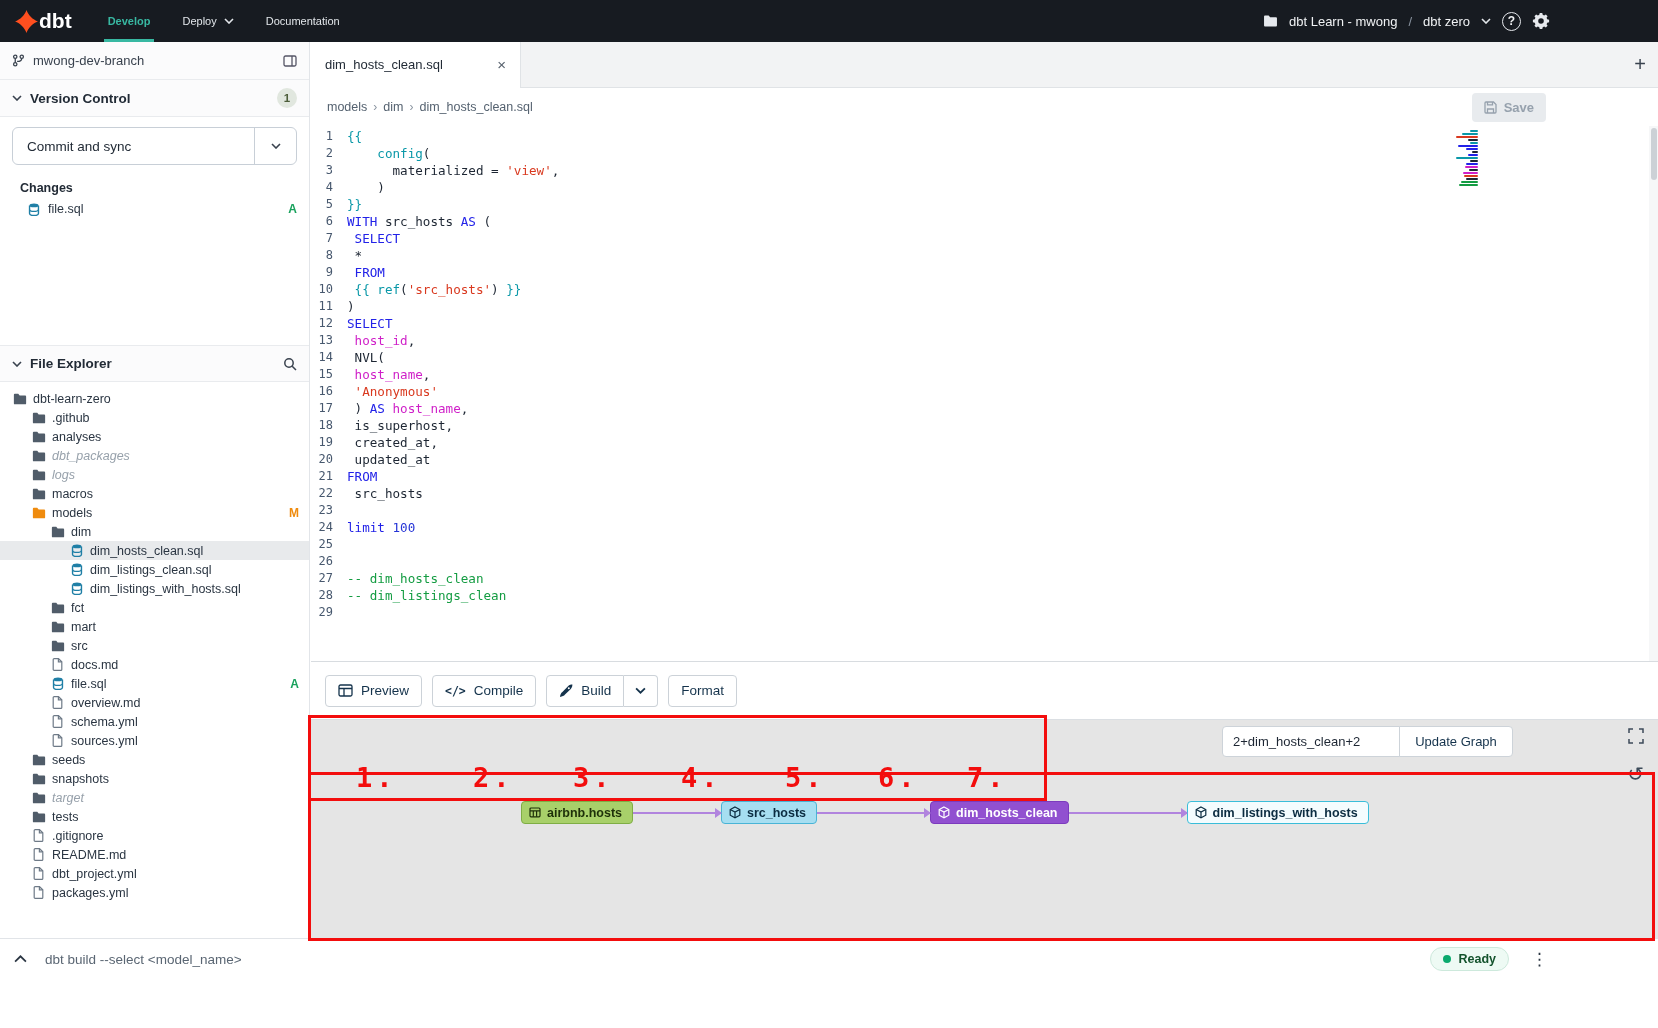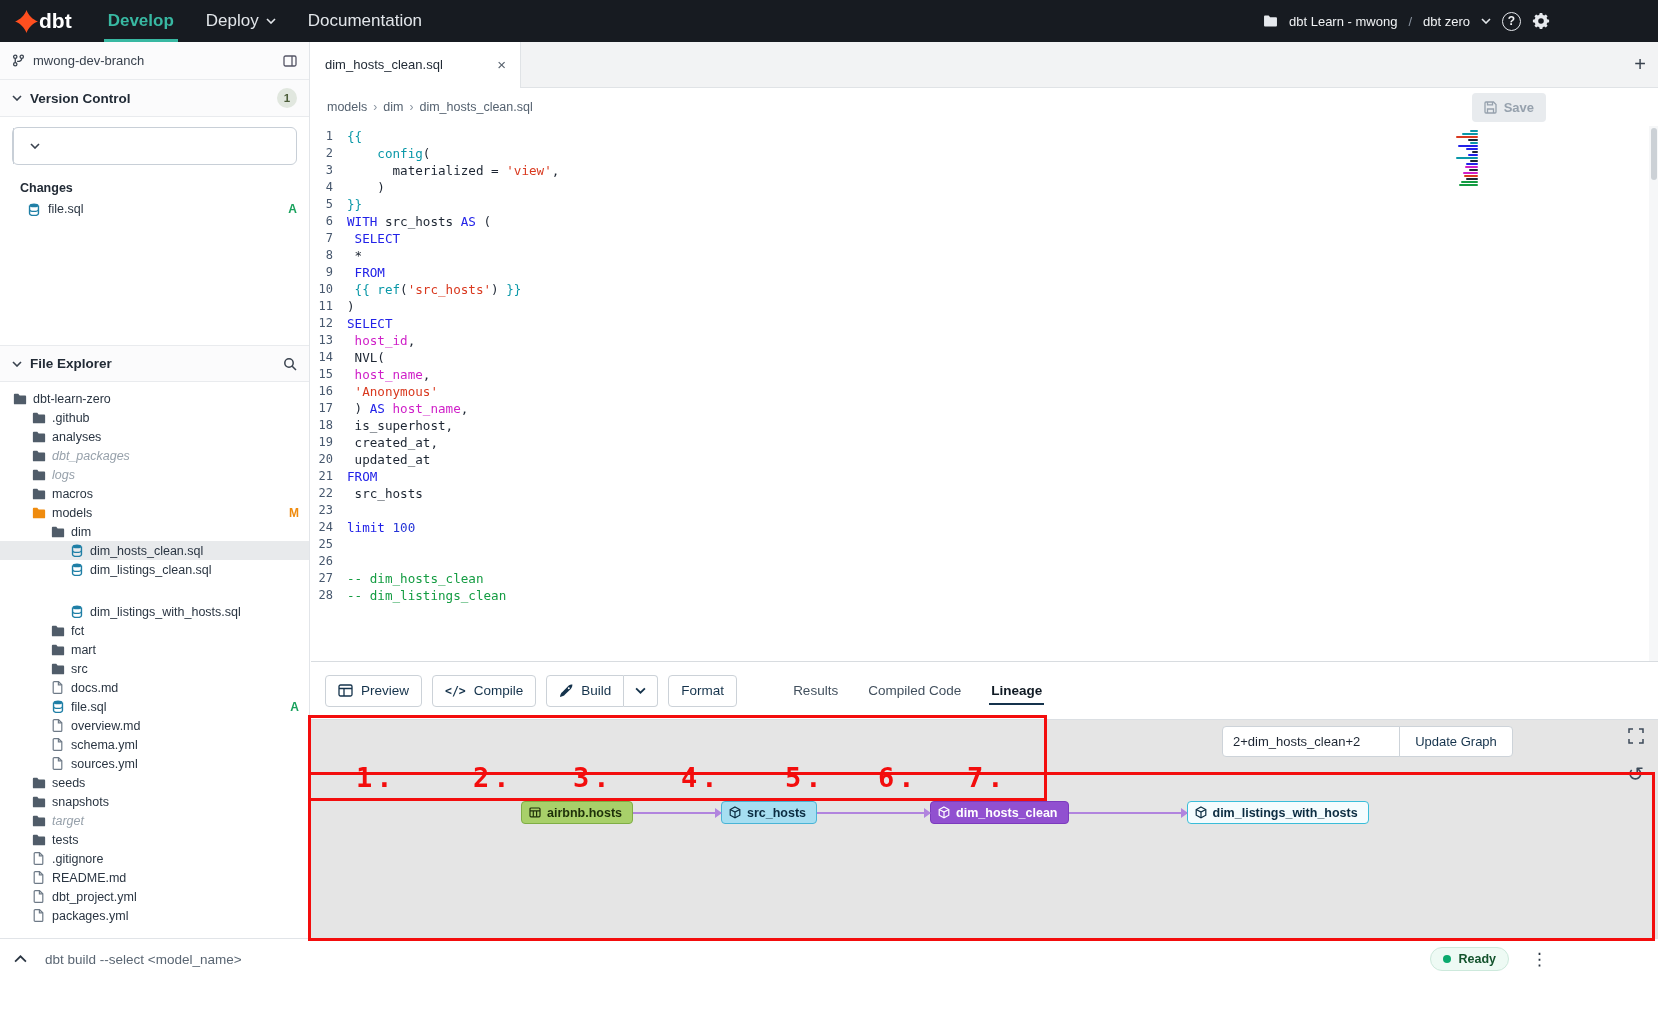--- a/index.html
+++ b/index.html
@@ -2,21 +2,21 @@
 <html><head>
 <meta charset="utf-8">
 <style>
   *{box-sizing:border-box;margin:0;padding:0}
   html,body{width:1658px;height:1028px;background:#fff;font-family:"Liberation Sans",sans-serif;overflow:hidden}
   .app{position:relative;width:1658px;height:1028px;background:#fff}
 
   
   .topbar{position:absolute;top:0;left:0;right:0;height:42px;background:#171b21;display:flex;align-items:center;color:#e6e9ed;z-index:5}
   .brand{display:flex;align-items:center;gap:0;padding:0 20px 0 14px;font-weight:bold;font-size:21px;color:#fff}
-  .nav-item{position:relative;height:42px;display:flex;align-items:center;gap:7px;padding:0 16px;font-size:17px;color:#e2e6ea;cursor:pointer}
+  .nav-item{position:relative;height:42px;display:flex;align-items:center;gap:7px;padding:0 16px;font-size:11px;color:#e2e6ea;cursor:pointer}
   .nav-item.active{color:#38b8a2;font-weight:600}
   .nav-item.active::after{content:'';position:absolute;left:12px;right:12px;bottom:0;height:3px;background:#38b8a2}
   .topbar-right{margin-left:auto;display:flex;align-items:center;gap:11px;padding-right:108px;font-size:13px;color:#f0f2f4}
   .tb-sep{color:#8a94a0}
   .help-circle{width:19px;height:19px;border:1.5px solid #e6e9ed;border-radius:50%;display:flex;align-items:center;justify-content:center;font-size:12px;font-weight:bold}
   .icon{display:inline-flex;align-items:center;justify-content:center}
 
   
   .sidebar{position:absolute;top:42px;left:0;width:310px;bottom:90px;border-right:1px solid #e2e5e9;background:#fff;overflow:hidden}
   .branch-row{height:38px;display:flex;align-items:center;gap:8px;padding:0 12px;border-bottom:1px solid #e9ebee;color:#39424e;font-size:13px;background:#fbfbfc}
@@ -185,20 +185,21 @@
           <svg width="10" height="6" viewBox="0 0 10 6" fill="none" stroke="#39424e" stroke-width="1.6">
             <path d="M1 1l4 4 4-4"></path>
           </svg>
         </span>
       <span>Version Control</span>
       <span class="vc-badge">1</span>
     </div>
 
     <div class="commit-wrap">
       <div class="commit-btn">
+        <span class="commit-label">Commit and sync</span>
         <span class="commit-chev">
             <svg width="10" height="6" viewBox="0 0 10 6" fill="none" stroke="#39424e" stroke-width="1.6">
               <path d="M1 1l4 4 4-4"></path>
             </svg>
           </span>
       </div>
     </div>
 
     <div class="changes-label">Changes</div>
     <div class="change-row">
@@ -307,21 +308,21 @@
         <div class="tree-row" style="padding-left: 69px;">
           <span class="tree-icon model">
             <svg width="12" height="13" viewBox="0 0 12 14">
               <ellipse cx="6" cy="2.6" rx="4.8" ry="2.1" fill="currentColor"></ellipse>
               <path d="M1.2 2.6v8.8c0 1.2 2.1 2.1 4.8 2.1s4.8-.9 4.8-2.1V2.6" fill="none" stroke="currentColor" stroke-width="1.5"></path>
               <path d="M1.2 7c0 1.2 2.1 2.1 4.8 2.1S10.8 8.2 10.8 7" fill="none" stroke="currentColor" stroke-width="1.3"></path>
             </svg>
           </span>
           <span class="tree-label">dim_listings_clean.sql</span>
         </div>
-        <div class="tree-row" style="padding-left: 69px; margin-top: 23px;">
+        <div class="tree-row" style="padding-left: 69px;">
           <span class="tree-icon model">
             <svg width="12" height="13" viewBox="0 0 12 14">
               <ellipse cx="6" cy="2.6" rx="4.8" ry="2.1" fill="currentColor"></ellipse>
               <path d="M1.2 2.6v8.8c0 1.2 2.1 2.1 4.8 2.1s4.8-.9 4.8-2.1V2.6" fill="none" stroke="currentColor" stroke-width="1.5"></path>
               <path d="M1.2 7c0 1.2 2.1 2.1 4.8 2.1S10.8 8.2 10.8 7" fill="none" stroke="currentColor" stroke-width="1.3"></path>
             </svg>
           </span>
           <span class="tree-label">dim_listings_with_hosts.sql</span>
         </div>
         <div class="tree-row" style="padding-left: 50px;">
@@ -598,20 +599,24 @@
             <span class="ln">26</span>
             <span class="lc"></span>
           </div>
           <div class="code-line">
             <span class="ln">27</span>
             <span class="lc"><span class="tk-cm">-- dim_hosts_clean</span></span>
           </div>
           <div class="code-line">
             <span class="ln">28</span>
             <span class="lc"><span class="tk-cm">-- dim_listings_clean</span></span>
+          </div>
+          <div class="code-line">
+            <span class="ln">29</span>
+            <span class="lc"></span>
           </div>
         </div>
       <div class="minimap">
         <i style="width:8px;background:#0a98a8"></i>
           <i style="width:16px;background:#0a98a8"></i>
         <i style="width:22px;background:#d9391f"></i>
           <i style="width:10px;background:#1d2633"></i>
         <i style="width:8px;background:#0a98a8"></i>
           <i style="width:20px;background:#2222e8"></i>
         <i style="width:12px;background:#2222e8"></i>
@@ -660,31 +665,20 @@
           </button>
           <span class="chev-btn">
               <svg width="11" height="7" viewBox="0 0 10 6" fill="none" stroke="#15334c" stroke-width="1.6">
                 <path d="M1 1l4 4 4-4"></path>
               </svg>
             </span>
         </div>
         <button class="btn">
           <span>Format</span>
         </button>
-        <div class="panel-tabs">
-          <div class="ptab">
-              <span>Results</span>
-            </div>
-          <div class="ptab">
-              <span>Compiled Code</span>
-            </div>
-          <div class="ptab active">
-              <span>Lineage</span>
-            </div>
-        </div>
       </div>
 
       <div class="lineage">
         <div class="selector-input">2+dim_hosts_clean+2</div>
         <div class="update-btn">Update Graph</div>
         <span class="fs-btn icon">
             <svg width="16" height="16" viewBox="0 0 16 16" fill="none" stroke="#3c4a59" stroke-width="1.5">
               <path d="M1 5V1h4M11 1h4v4M15 11v4h-4M5 15H1v-4"></path>
             </svg>
           </span>

